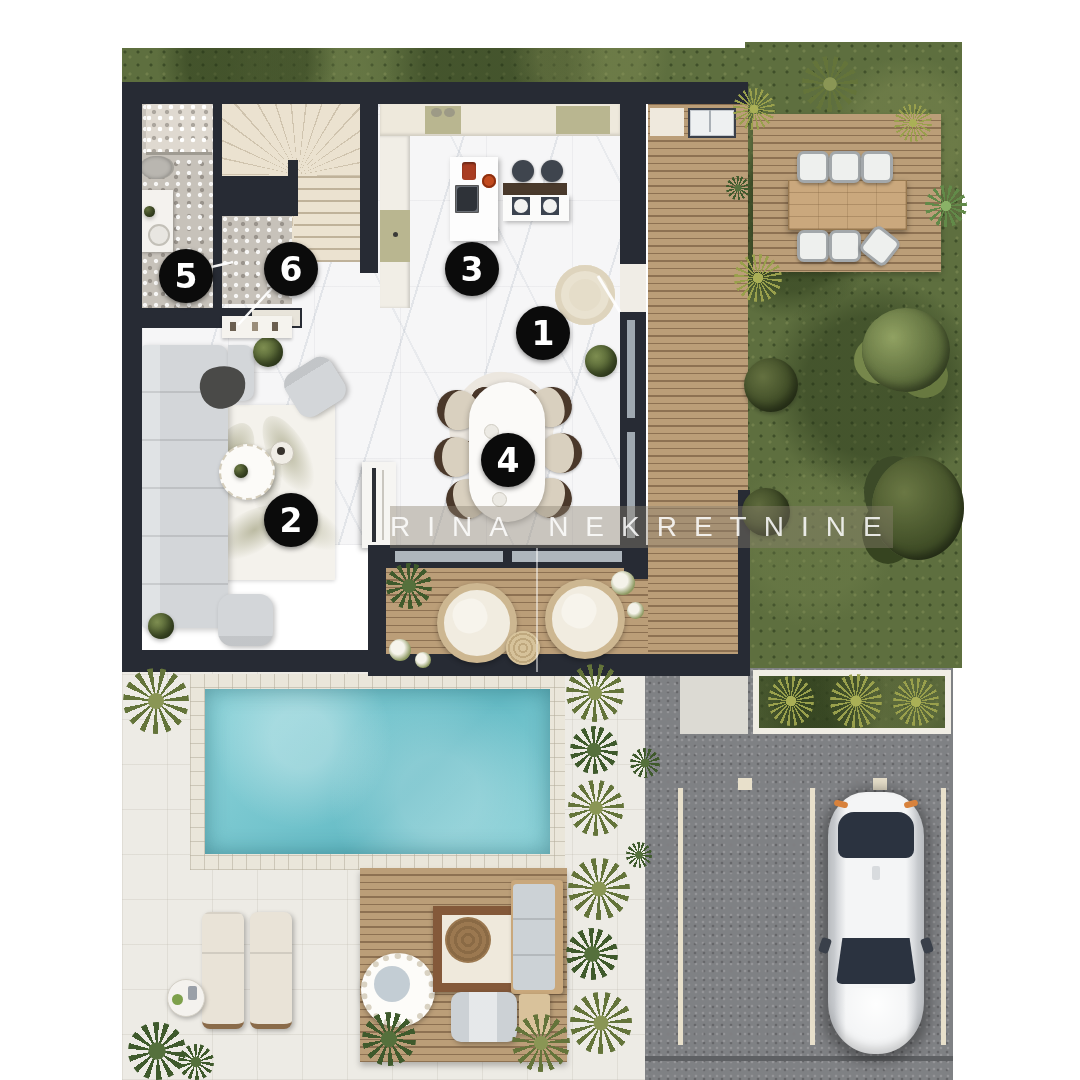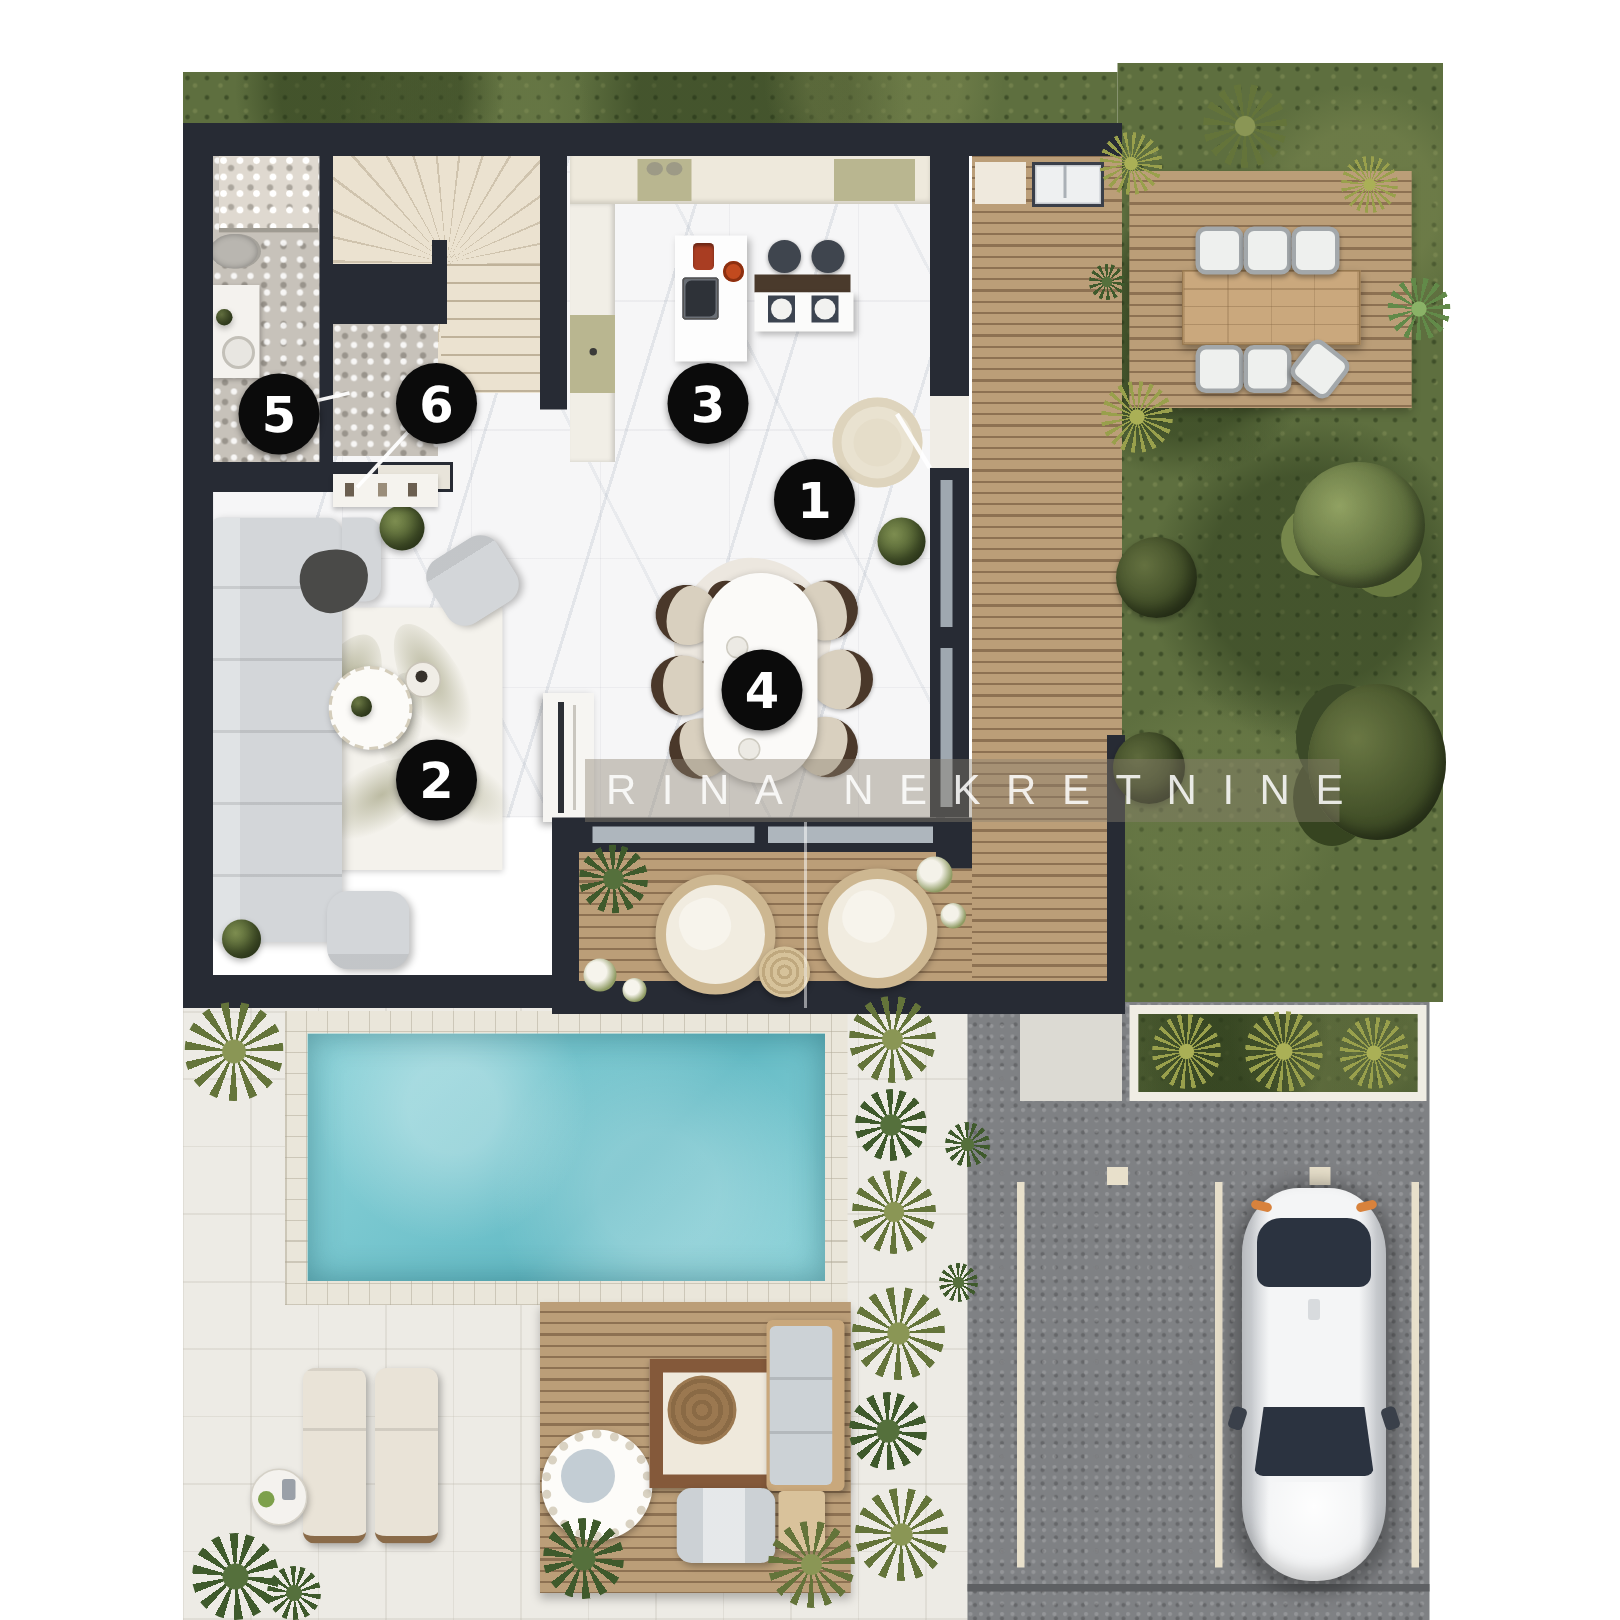--- a/index.html
+++ b/index.html
@@ -83,21 +83,21 @@
   .leaf{border-radius:50% 50% 50% 50%/62% 62% 38% 38%;
     background:radial-gradient(ellipse at 50% 45%, rgba(108,108,58,.55), rgba(108,108,58,0) 72%);}
 
   
   .marker{width:54px;height:54px;border-radius:50%;background:var(--marker_bg);
     color:var(--marker_fg);display:flex;align-items:center;justify-content:center;
     font-family:"DejaVu Sans", sans-serif;font-weight:700;font-size:33px;
     box-shadow:0 2px 5px rgba(0,0,0,.45);z-index:40;}
   .wmband{background:var(--band);display:flex;align-items:center;z-index:30;}
   .wmband span{color:rgba(255,255,255,.85);font-weight:300;font-size:28px;
-    letter-spacing:17px;white-space:nowrap;padding-left:14px;}
+    letter-spacing:17px;white-space:nowrap;}
   .wmtag{color:rgba(255,255,255,.30);font-weight:400;font-size:24px;letter-spacing:13px;
     white-space:nowrap;z-index:30;}
   .wmmono{font-family:"DejaVu Serif", serif;font-size:235px;font-weight:400;
     color:rgba(42,48,60,.13);letter-spacing:-28px;z-index:29;line-height:1;}
 </style>
 </head>
 <body>
 
 <div class="stage" style="--wall: #272b34; --marble: #f6f6f7; --pebble: #c7c2ba; --stairs: #ebe2d0; --deck_a: #bb9e78; --deck_b: #8d7152; --garden: #5e6f3f; --terrace: #edebe5; --asphalt: #7f8184; --pool_a: #8fd4da; --pool_b: #66bcc6; --pool_border: #eae6da; --parkline: #e8e0cb; --sofa: #d3d6d9; --wood: #caa87d; --marker_bg: #0b0b0b; --marker_fg: #ffffff; --band: rgba(138,128,112,0.42);">
 

